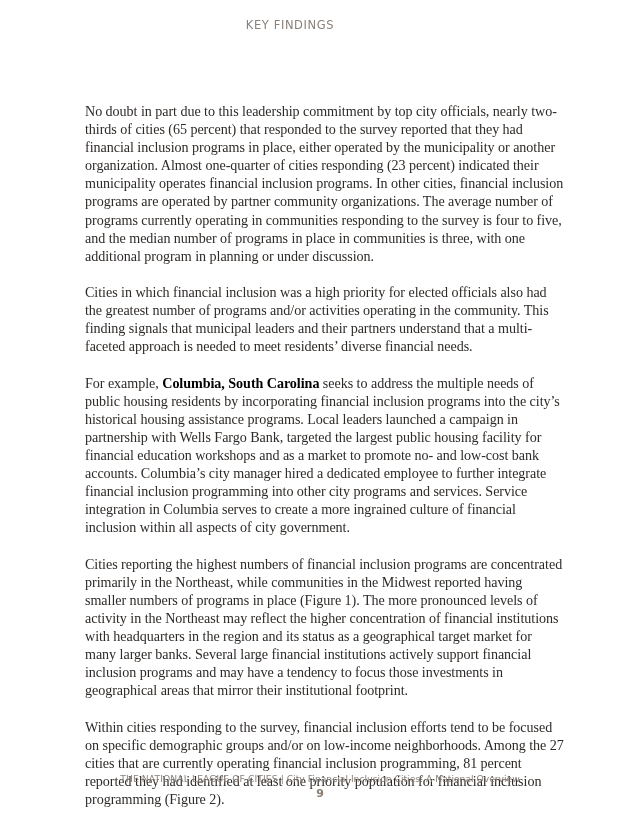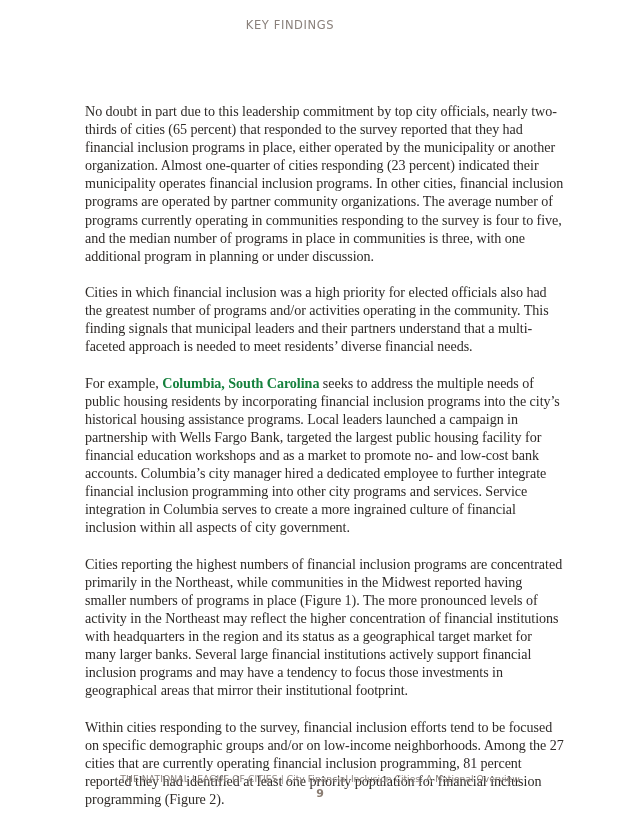--- a/index.html
+++ b/index.html
@@ -41,21 +41,21 @@
     font-size: 14.1px;
     line-height: 18.1px;
     color: #2e2a27;
     margin-top: 32px;
   }
   .body-text p {
     margin: 0 0 18.2px 0;
     letter-spacing: -0.05px;
   }
   .city-link {
-    color: #15803d;
+    color: #000000;
     font-weight: bold;
   }
   .footer {
     position: absolute;
     top: 773px;
     left: 0;
     width: 640px;
     text-align: center;
     font-family: "DejaVu Sans", sans-serif;
     font-size: 9.2px;

